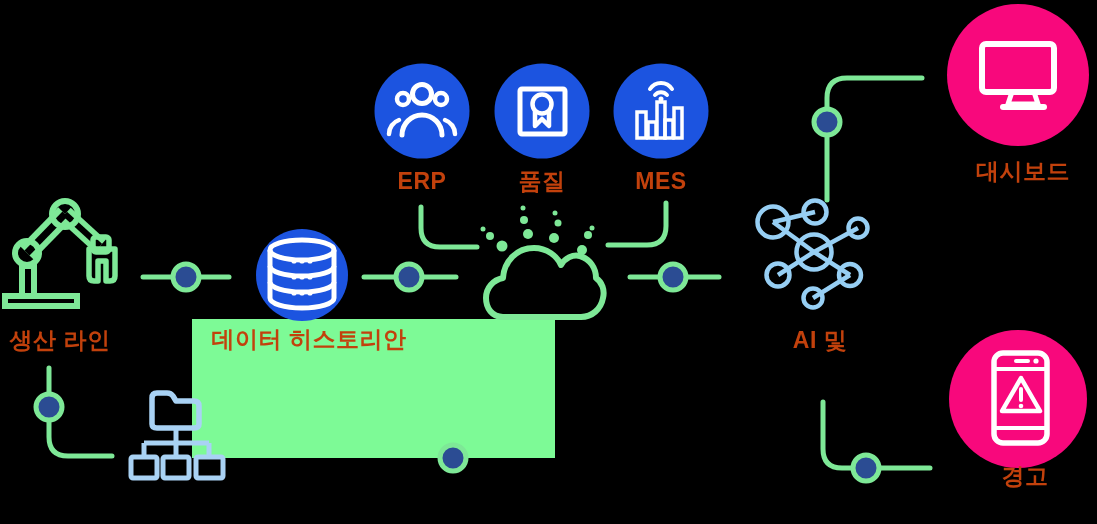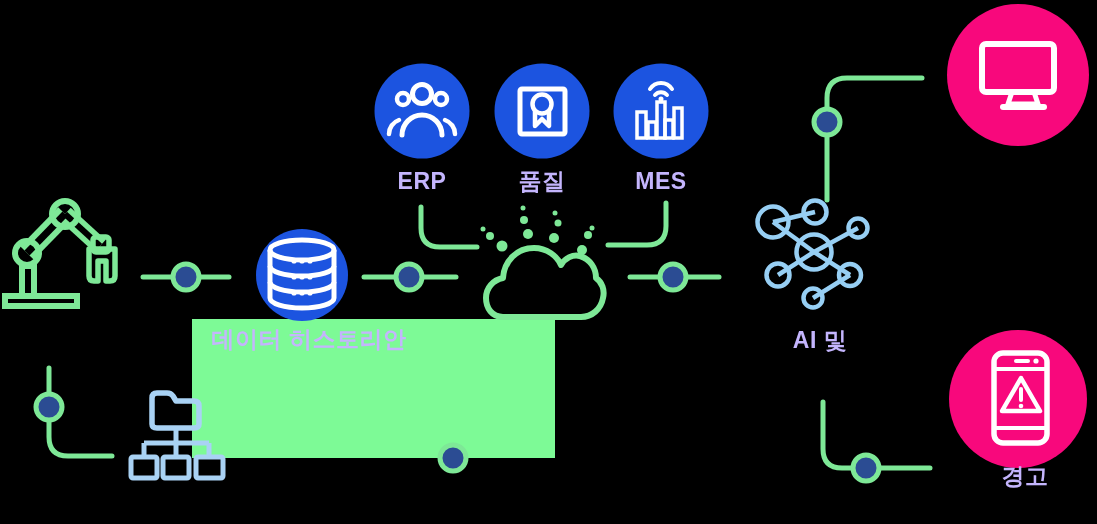--- a/index.html
+++ b/index.html
@@ -7,21 +7,21 @@
     position:relative;
     width:1097px;height:524px;
     background:var(--color-background,#000);
     overflow:hidden;
     font-family:"Liberation Sans",sans-serif;
   }
   #stage svg{position:absolute;left:0;top:0;}
   .label{
     position:absolute;
     transform:translateX(-50%);
-    color:#c4b5fd;
+    color:#c2410c;
     font-size:23px;
     font-weight:700;
     white-space:nowrap;
     letter-spacing:.5px;
     line-height:1.1;
   }
   .green-line{stroke:var(--color-line-green);stroke-width:5;fill:none;stroke-linecap:round;}
   .green-stroke{stroke:var(--color-line-green);fill:none;}
   .green-fill{fill:var(--color-line-green);}
   .box-fill{fill:var(--color-box-green);}
@@ -218,19 +218,21 @@
         <line x1="144" y1="443" x2="144" y2="457"></line>
         <line x1="176" y1="443" x2="176" y2="457"></line>
         <line x1="209" y1="443" x2="209" y2="457"></line>
         <rect x="131" y="457" width="26" height="21" rx="2"></rect>
         <rect x="163" y="457" width="26" height="21" rx="2"></rect>
         <rect x="196" y="457" width="27" height="21" rx="2"></rect>
       </g>
     </g>
   </svg>
 
+  <div class="label" style="left:60px;top:328px">생산 라인</div>
   <div class="label" style="left:309px;top:327px">데이터 히스토리안</div>
   <div class="label" style="left:422px;top:169px">ERP</div>
   <div class="label" style="left:542px;top:169px">품질</div>
   <div class="label" style="left:661px;top:169px">MES</div>
   <div class="label" style="left:820px;top:328px">AI 및</div>
+  <div class="label" style="left:1023px;top:159px">대시보드</div>
   <div class="label" style="left:1025px;top:464px">경고</div>
 </div>
 
 </body></html>

